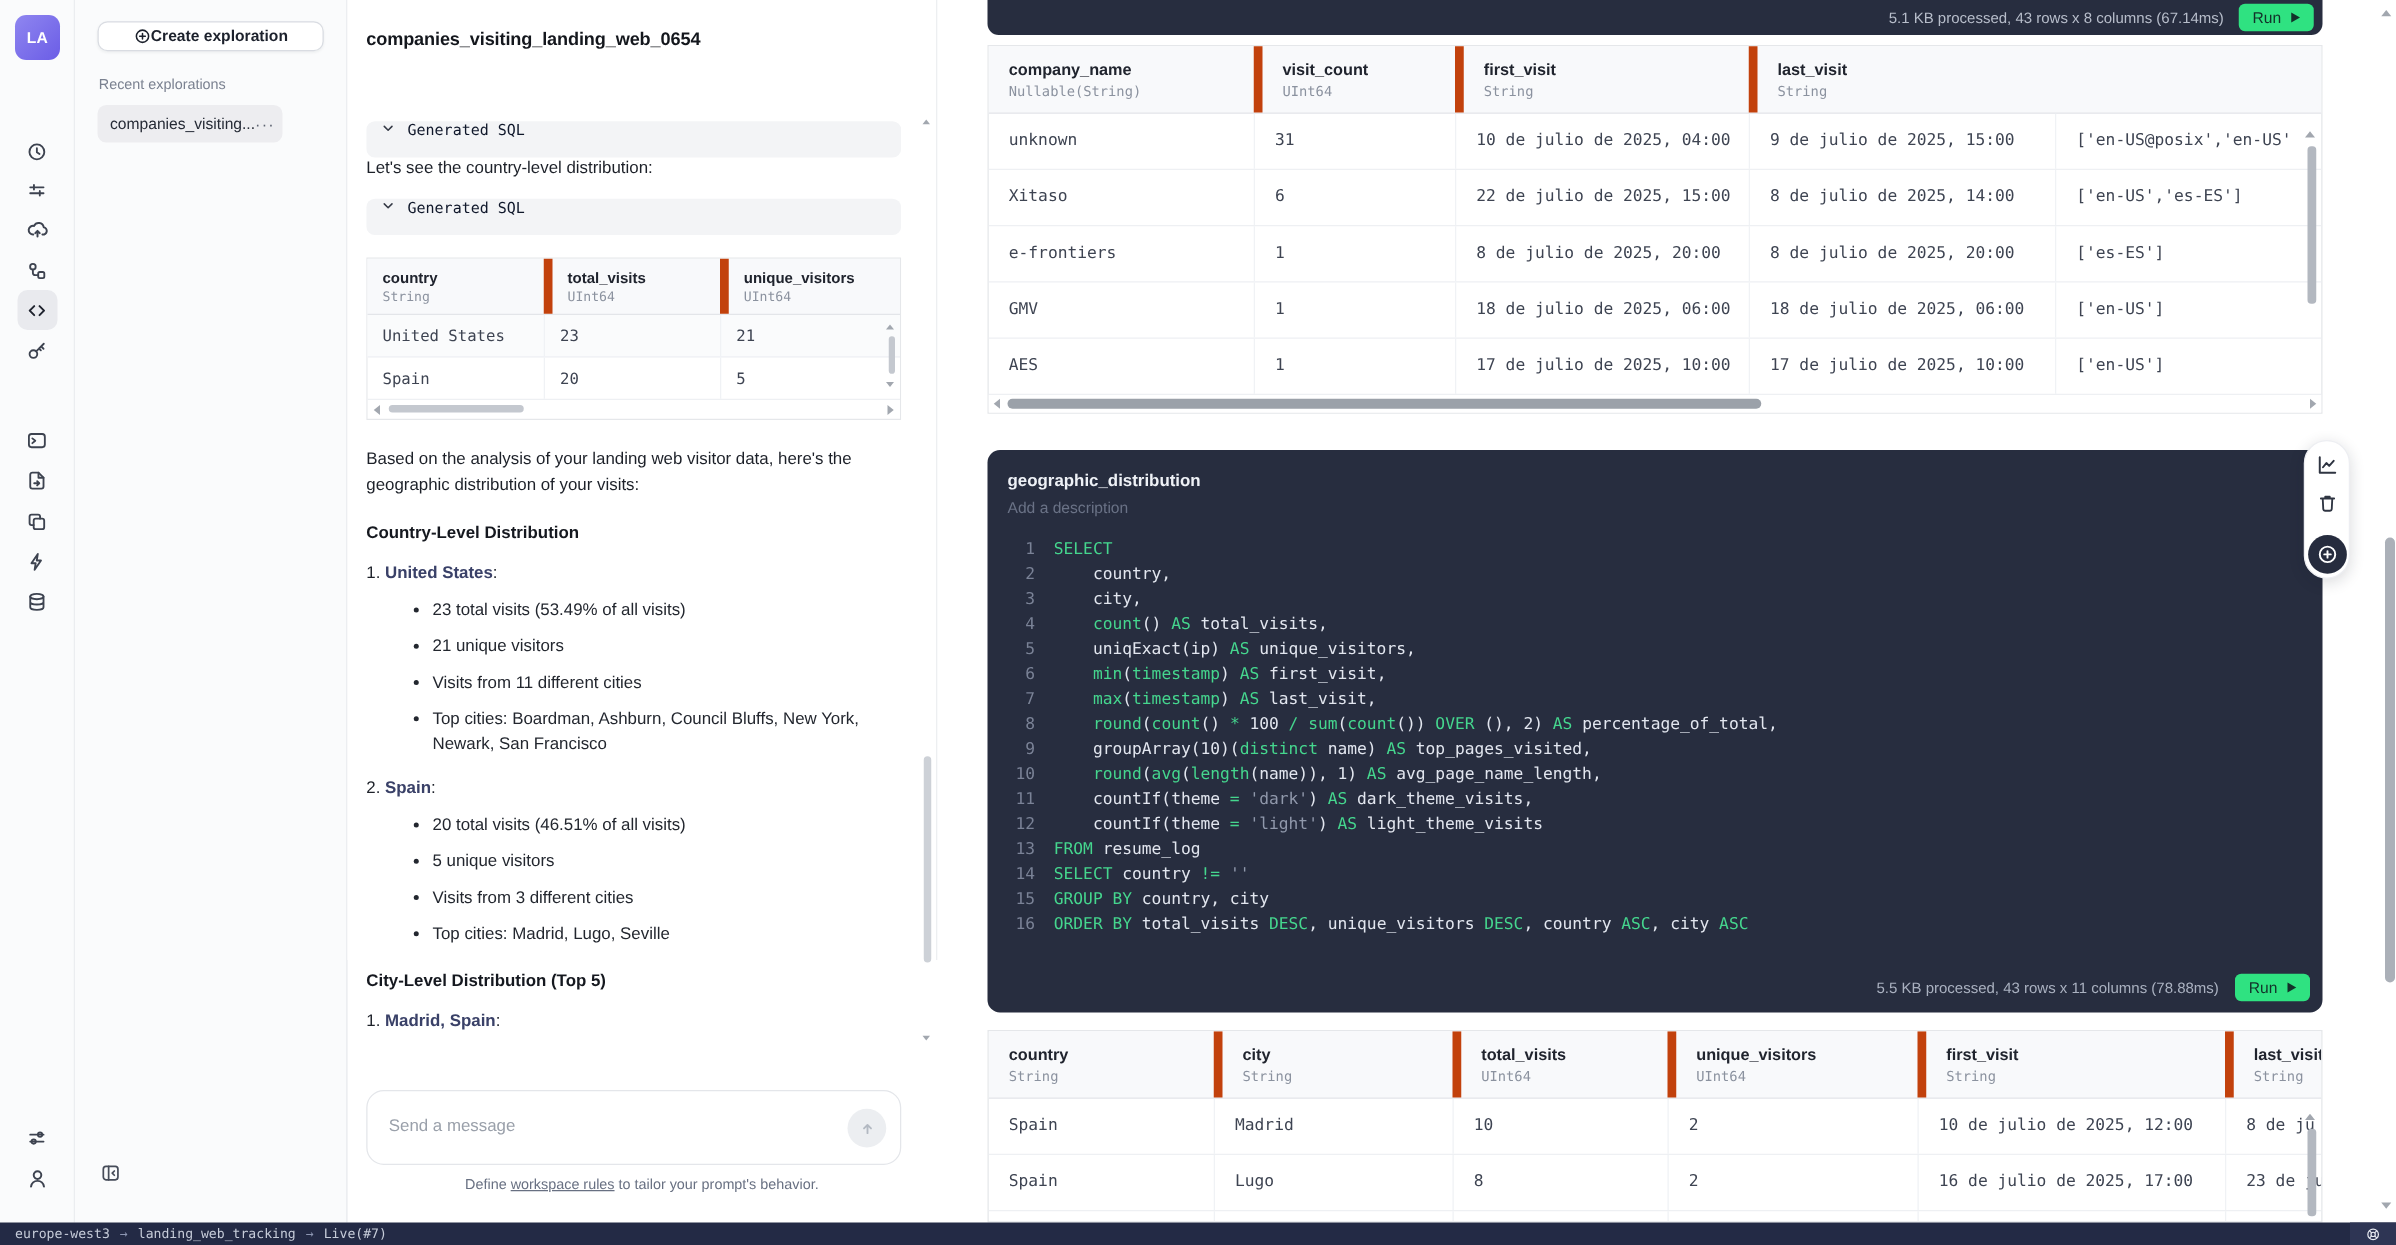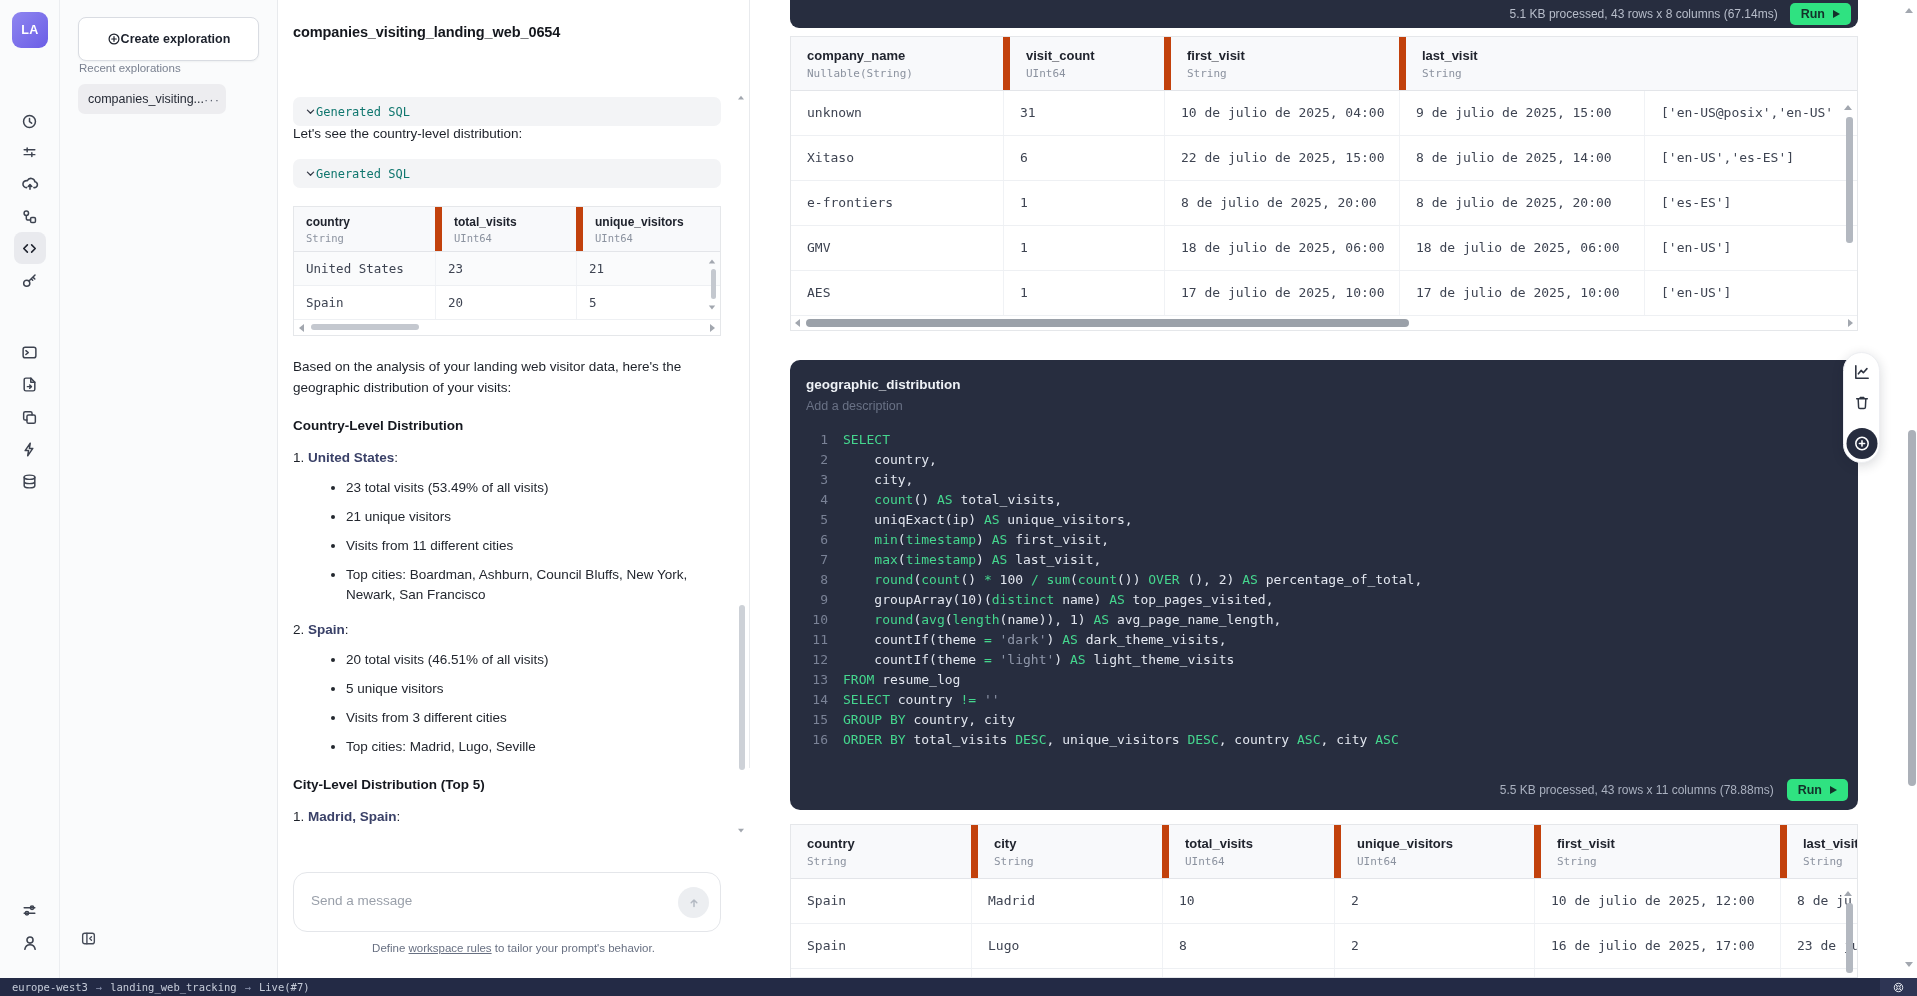--- a/index.html
+++ b/index.html
@@ -9,34 +9,34 @@
   
   .rail{position:absolute;left:0;top:0;width:60px;height:978px;background:#fafbfc;border-right:1px solid #ebedf0;box-sizing:border-box}
   .logo{position:absolute;left:12px;top:12px;width:36px;height:36px;border-radius:9px;
         background:linear-gradient(135deg,#8f86f0 0%,#6b5de6 100%);color:#fff;font-size:12.5px;font-weight:bold;
         display:flex;align-items:center;justify-content:center;letter-spacing:.3px}
   .rail-ic{position:absolute;left:50%;transform:translate(-50%,-50%);width:32px;height:32px;border-radius:8px;
            display:flex;align-items:center;justify-content:center;color:#3d4350}
   .rail-ic.active{background:#e9eaee;color:#20242f}
   
   .sidebar{position:absolute;left:60px;top:0;width:218px;height:978px;background:#fafbfc;border-right:1px solid #e8eaed;box-sizing:border-box}
-  .create-btn{position:absolute;left:18px;top:17px;width:181px;height:44px;background:#fff;border:1px solid #d9dce2;border-radius:8px;
+  .create-btn{position:absolute;left:18px;top:17px;width:181px;height:24px;background:#fff;border:1px solid #d9dce2;border-radius:8px;
               box-shadow:0 1px 2px rgba(25,30,45,.05);display:flex;align-items:center;justify-content:center;gap:0;
               font-size:12.5px;font-weight:bold;color:#1c212c;box-sizing:border-box;cursor:pointer}
   .recent-label{position:absolute;left:19px;top:62px;font-size:11.5px;color:#7a8190}
   .recent-item{position:absolute;left:18px;top:84px;width:148px;height:30px;background:#ededf0;border-radius:7px;
                display:flex;align-items:center;padding:0 10px;box-sizing:border-box;font-size:12.5px;color:#262b36;cursor:pointer}
   .recent-item .dots{margin-left:auto;color:#5c6270;font-size:13px;letter-spacing:1px;line-height:1}
   .collapse-btn{position:absolute;left:20px;top:930px;color:#464c59;cursor:pointer}
   
   .chat{position:absolute;left:278px;top:0;width:472px;height:768px;background:#fff;border-right:1px solid #e8eaed;box-sizing:border-box}
   .chat-scroll{position:absolute;left:15px;top:0;width:428px;height:846px;overflow:hidden}
   .chat-title{margin-top:24px;font-size:14.5px;font-weight:bold;color:#14171d;letter-spacing:-.1px}
-  .sqlbar{height:29px;background:#f3f4f6;border-radius:7px;display:flex;align-items:center;padding:0 12px;
-          box-sizing:border-box;color:#0f766e;cursor:pointer}
+  .sqlbar{height:29px;background:#f3f4f6;border-radius:7px;display:flex;align-items:flex-start;gap:10px;padding:0 12px;
+          box-sizing:border-box;color:#0f172a;cursor:pointer}
   .sqlbar .lbl{font-size:12px;font-family:"DejaVu Sans Mono",monospace}
   .sqlbar1{margin-top:57px}
   .chat-intro{font-size:13.5px;color:#1d2129}
   .sqlbar2{margin-top:18px}
   
   .rtable{border:1px solid #e5e7ea;background:#fff;box-sizing:border-box;position:relative}
   .t-head{display:grid;grid-template-columns:var(--cols);background:#f8f9fb;border-bottom:1px solid #e3e5e9}
   .th{padding:11px 16px 10px;overflow:hidden}
   .th .n{font-size:13px;font-weight:bold;color:#20242e;white-space:nowrap}
   .th .t{font-family:"DejaVu Sans Mono",monospace;font-size:11px;color:#8b929f;margin-top:4px;white-space:nowrap}
@@ -68,21 +68,21 @@
   .chat-input .ph{position:absolute;left:17px;top:20px;font-size:13.5px;color:#9aa0aa}
   .send-btn{position:absolute;right:11px;top:14px;width:31px;height:31px;border-radius:50%;background:#eceef1;
             display:flex;align-items:center;justify-content:center;color:#b3b9c2;cursor:pointer}
   .chat-footer{position:absolute;left:0;top:942px;width:100%;text-align:center;font-size:11.5px;color:#687082}
   .chat-footer u{cursor:pointer}
   
   .content{position:absolute;left:750px;top:0;width:1167px;height:978px;background:#fff}
   .darkbar{position:absolute;left:40px;top:0;width:1068px;height:28px;background:#272d3f;border-radius:0 0 9px 9px;
            display:flex;align-items:center;justify-content:flex-end;gap:12px;padding-right:7px;box-sizing:border-box}
   .stats{font-size:12px;color:#b7bdca}
-  .run-btn{height:22px;padding:0 11px;background:#2fe281;border-radius:5px;color:#13312a;font-weight:bold;font-size:12.5px;
+  .run-btn{height:22px;padding:0 11px;background:#2fe281;border-radius:5px;color:#13312a;font-weight:normal;font-size:12.5px;
            display:flex;align-items:center;gap:8px;cursor:pointer}
   .run-btn .tri{width:0;height:0;border-left:7px solid #13312a;border-top:4.5px solid transparent;border-bottom:4.5px solid transparent}
   .rt1{position:absolute;left:40px;top:36px;width:1068px;--cols:212px 161px 235px 245px 1fr}
   .rt2{position:absolute;left:40px;top:824px;width:1068px;height:154px;overflow:hidden;--cols:180px 191px 172px 200px 246px 1fr}
   .hscroll{height:14px;position:relative;background:#fff}
   .hscroll .thumb{position:absolute;left:15px;top:3px;width:603px;height:8px;background:#9ba1a9;border-radius:4px;cursor:pointer}
   
   .tri-u{width:0;height:0;border-left:4px solid transparent;border-right:4px solid transparent;border-bottom:5px solid #a2a7af}
   .tri-d{width:0;height:0;border-left:4px solid transparent;border-right:4px solid transparent;border-top:5px solid #a2a7af}
   .tri-l{width:0;height:0;border-top:4px solid transparent;border-bottom:4px solid transparent;border-right:5px solid #a2a7af}

